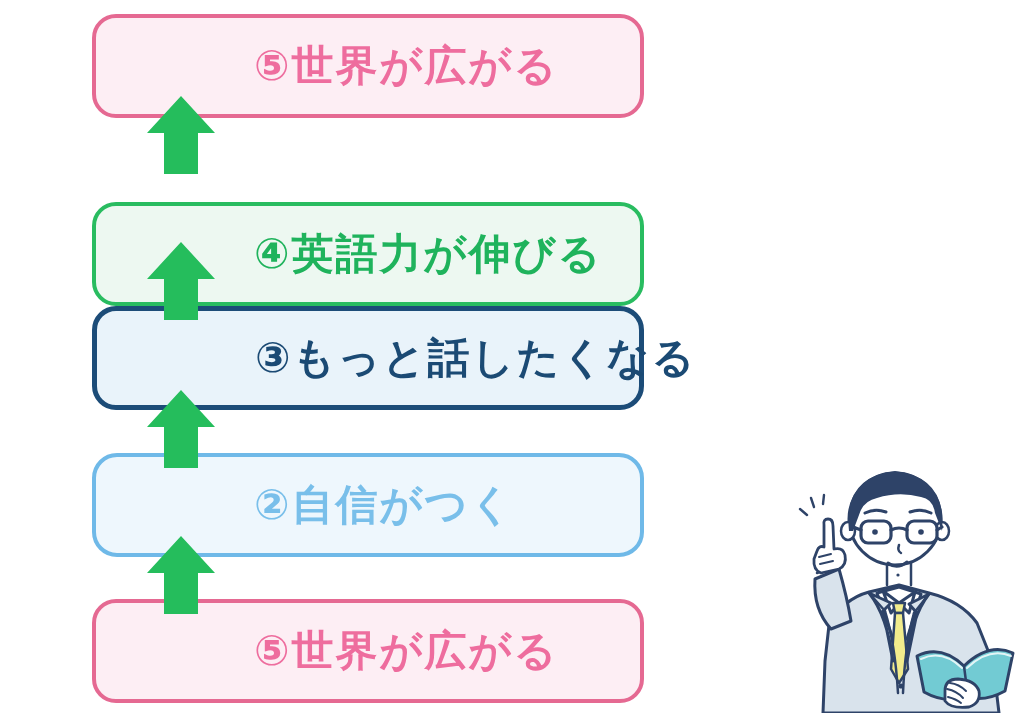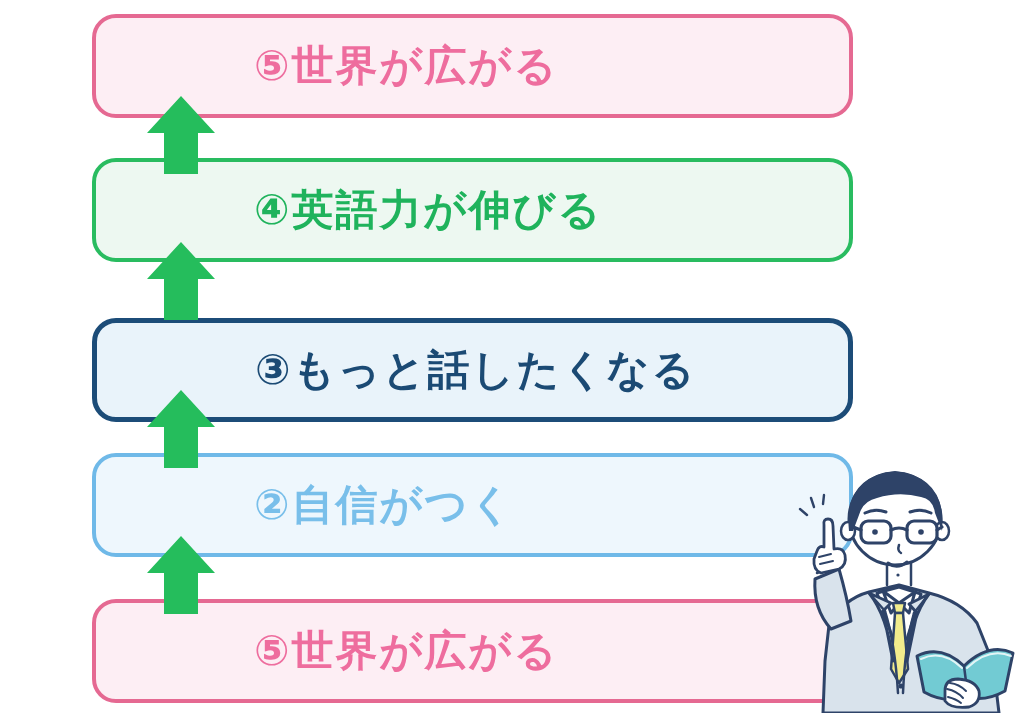--- a/index.html
+++ b/index.html
@@ -11,35 +11,35 @@
     --ill-navy:#2e4368; --ill-suit:#d9e3ec; --ill-tie:#f2ec8c;
     --ill-book:#72cbd3; --ill-white:#ffffff;
   }
   * { margin:0; padding:0; box-sizing:border-box; }
   html,body { background:#ffffff; }
   body {
     width:1024px; height:713px; position:relative; overflow:hidden;
     font-family:"Liberation Sans","DejaVu Sans",sans-serif;
   }
   .step-box {
-    position:absolute; left:92px; width:761px; height:104px;
+    position:absolute; left:92px; width:552px; height:104px;
     border-radius:24px; border:4px solid;
     display:flex; align-items:center; padding-left:158px;
   }
   .step-label {
     font-size:42px; font-weight:800; letter-spacing:2px; line-height:1;
     white-space:nowrap;
   }
   .scheme-pink  { border-color:var(--pink-border);  background:var(--pink-bg); }
   .scheme-pink  .step-label { color:var(--pink-text); }
-  .scheme-green { border-color:var(--green-border); background:var(--green-bg); }
+  .scheme-green { border-color:var(--green-border); background:var(--green-bg);margin-top:44px; }
   .scheme-green .step-label { color:var(--green-text); }
-  .scheme-navy  { border-color:var(--navy-border);  background:var(--navy-bg); border-width:5px;margin-top:12px; }
+  .scheme-navy  { border-color:var(--navy-border);  background:var(--navy-bg); border-width:5px; }
   .scheme-navy  .step-label { color:var(--navy-text); }
-  .scheme-sky   { border-color:var(--sky-border);   background:var(--sky-bg); }
+  .scheme-sky   { border-color:var(--sky-border);   background:var(--sky-bg);border-radius:25px; }
   .scheme-sky   .step-label { color:var(--sky-text); }
   .up-arrow { position:absolute; left:147px; width:68px; height:78px; z-index:5; }
   .up-arrow polygon { fill:var(--arrow-green); }
   .illustration { position:absolute; left:795px; top:453px; width:222px; height:260px; }
 </style>
 </head>
 <body>
 
 <div class="step-box scheme-pink" style="top:14px">
   <span class="step-label">⑤世界が広がる</span>

